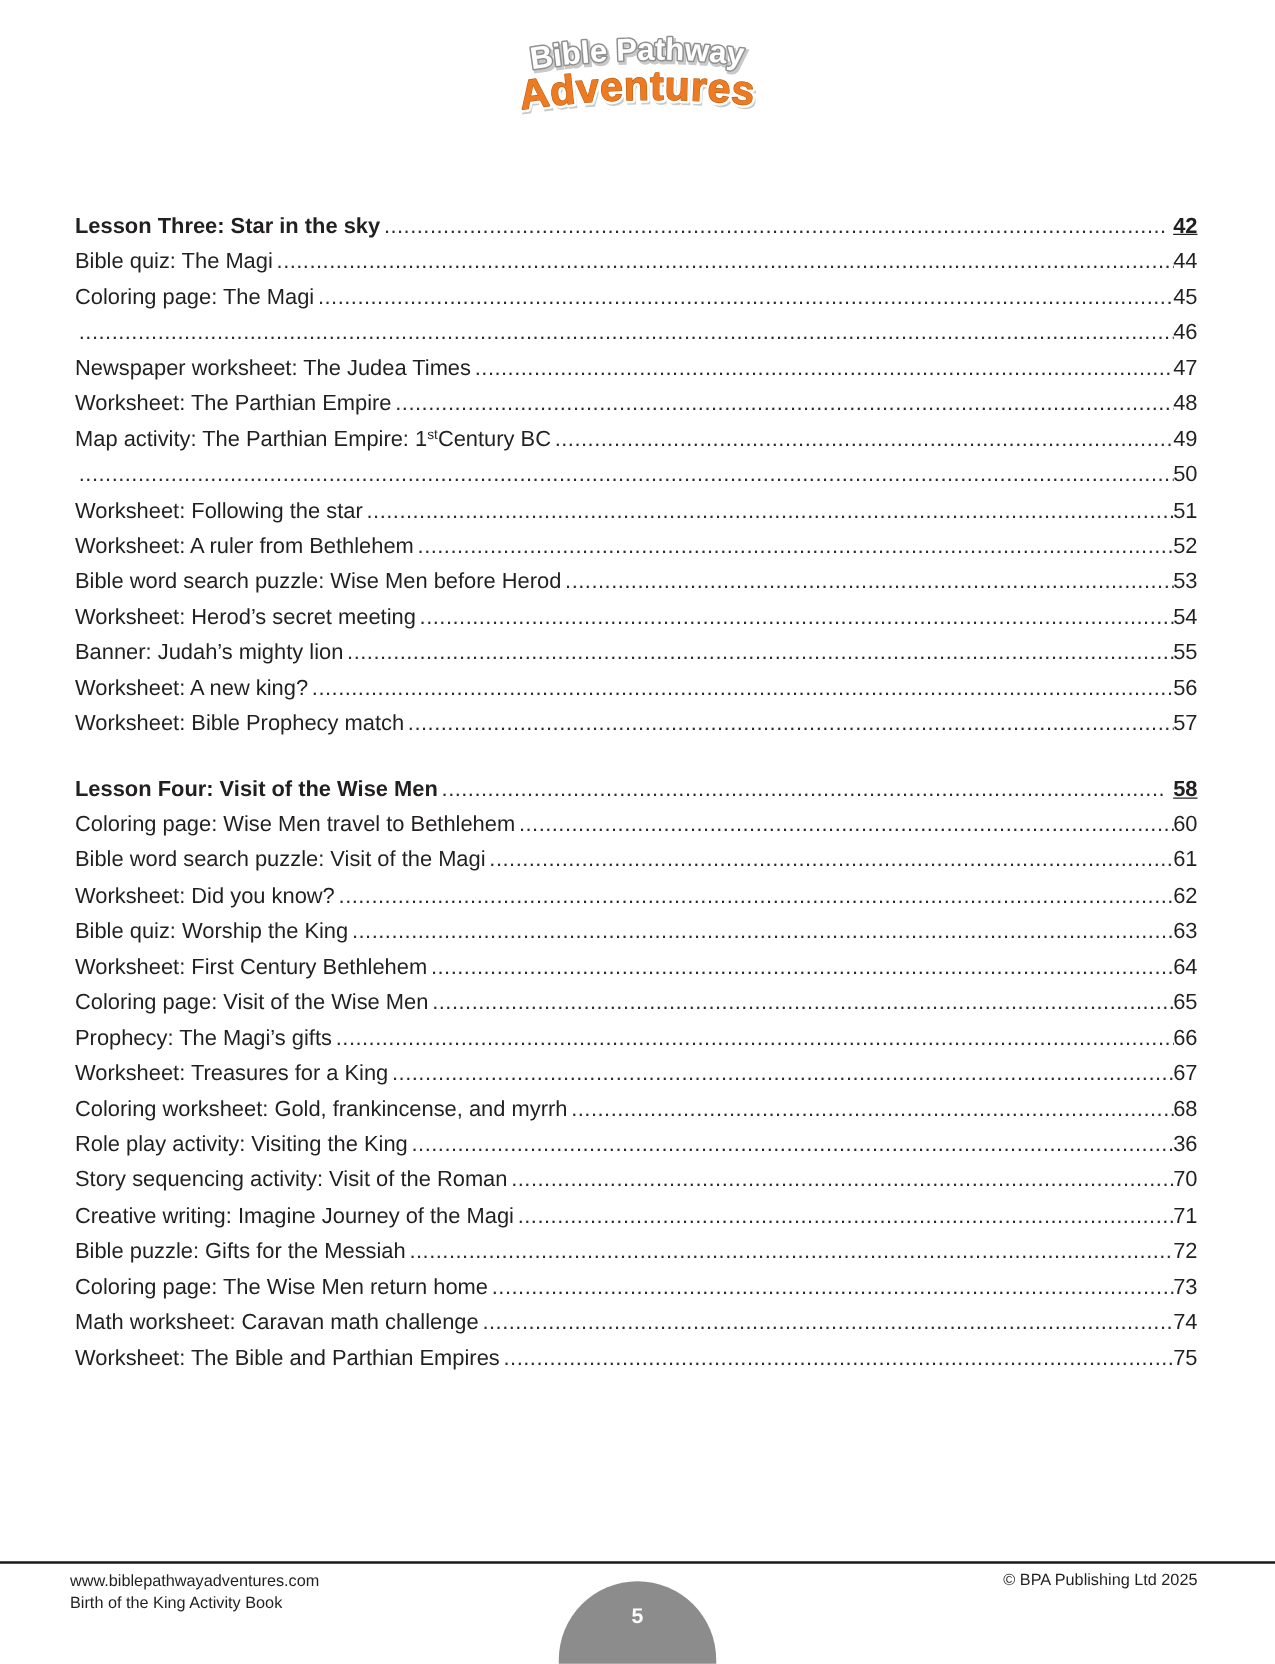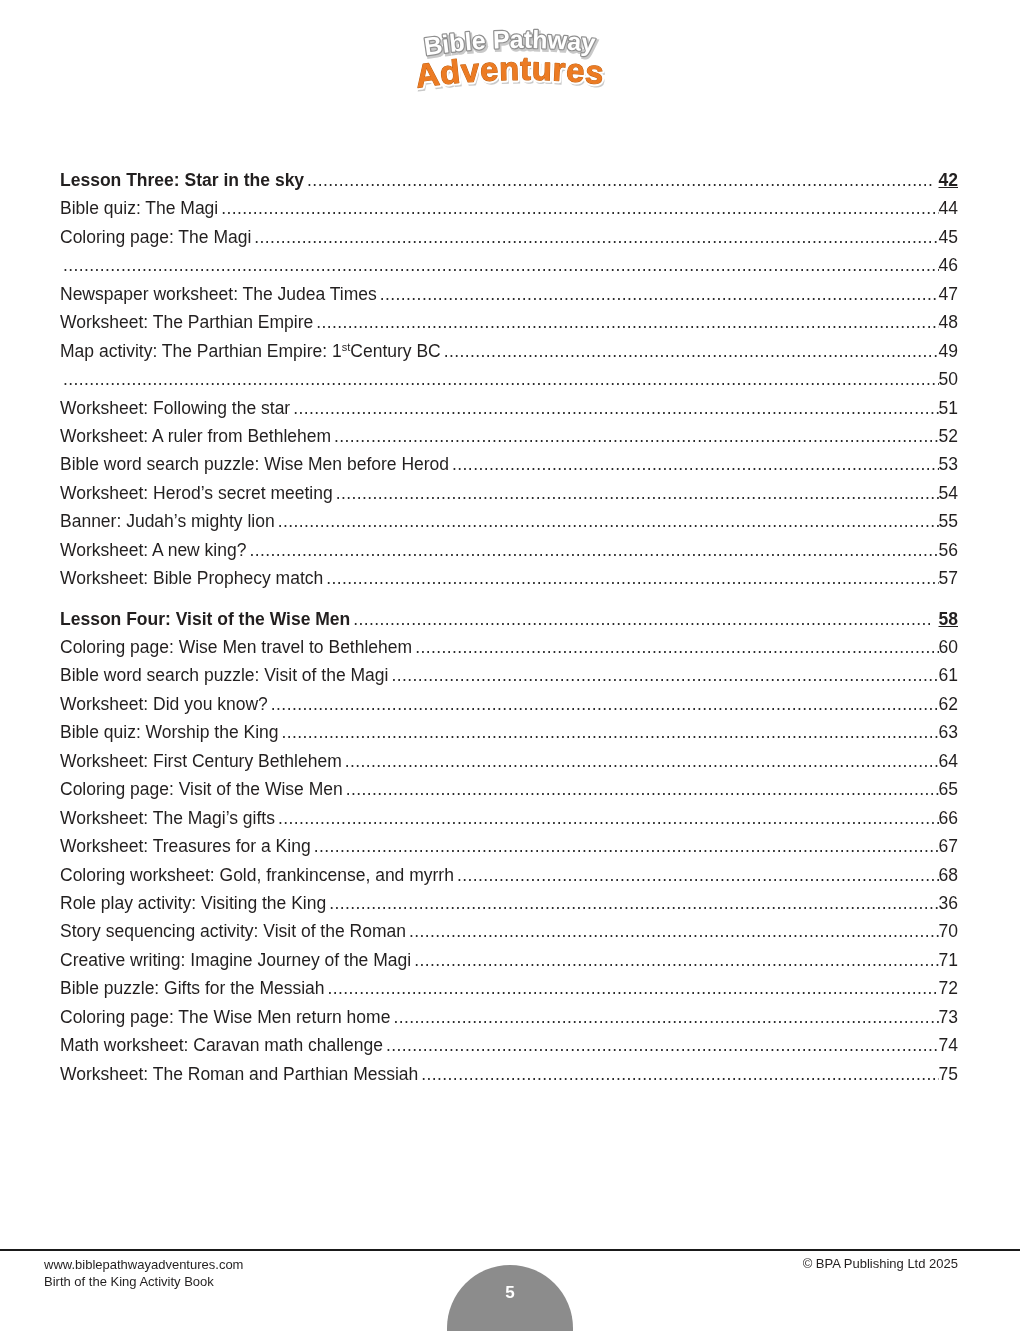--- a/index.html
+++ b/index.html
@@ -25,39 +25,39 @@
   .logo text{font-family:"Liberation Sans",sans-serif;font-weight:bold;}
   .logo .l1{font-size:25px;}
   .logo .l2{font-size:33px;letter-spacing:0.5px;}
   .logo .shadow1{fill:none;stroke:var(--shadow-gray);stroke-width:3;}
   .logo .main1{fill:#ffffff;stroke:var(--logo-outline-gray);stroke-width:2.4px;paint-order:stroke;stroke-linejoin:round;}
   .logo .shadow2{fill:var(--shadow-gray);stroke:var(--shadow-gray);stroke-width:2.5;}
   .logo .white2{fill:none;stroke:#ffffff;stroke-width:5;stroke-linejoin:round;}
   .logo .main2{fill:var(--brand-orange);stroke:var(--brand-orange-outline);stroke-width:1;paint-order:stroke;stroke-linejoin:round;}
   
   .toc{position:absolute;top:166px;left:60px;right:62px;}
-  .toc-section + .toc-section{margin-top:12px;}
+  .toc-section + .toc-section{margin-top:24px;}
   .row{
     display:flex;align-items:baseline;
     height:28.45px;line-height:28.45px;font-size:17.5px;
     white-space:nowrap;
   }
   .row .label{flex:0 0 auto;}
   .row sup{flex:0 0 auto;font-size:11px;position:relative;top:-6px;line-height:0;}
   .row .leader{
     flex:1 1 auto;min-width:0;overflow:hidden;
     margin-left:3px;color:#2a2a2a;font-weight:normal;
     letter-spacing:0.4px;
   }
   .row .page{flex:0 0 auto;}
   .row.header{font-weight:bold;}
   .row.header .page{margin-left:6px;text-decoration:underline;}
   
   .footer-rule{position:absolute;top:1249px;left:0;right:0;height:2px;background:var(--rule-color);}
-  .footer-left{position:absolute;top:1256px;left:44px;font-size:13px;line-height:17px;}
+  .footer-left{position:absolute;top:1256px;left:56px;font-size:13px;line-height:17px;}
   .footer-right{position:absolute;top:1256px;right:62px;font-size:13px;text-align:right;}
   .dome{
     position:absolute;bottom:0;left:50%;transform:translateX(-50%);
     width:126px;height:66px;background:var(--dome-gray);
     border-radius:63px 63px 0 0;text-align:center;
   }
   .dome .num{
     display:inline-block;margin-top:18px;color:#ffffff;
     font-size:17px;font-weight:bold;
   }
@@ -191,21 +191,21 @@
         <span class="label">Worksheet: First Century Bethlehem</span>
         <span class="leader">................................................................................................................................................................................................................................................................................................................................................................................................................</span>
         <span class="page">64</span>
       </div>
       <div class="row entry">
         <span class="label">Coloring page: Visit of the Wise Men</span>
         <span class="leader">................................................................................................................................................................................................................................................................................................................................................................................................................</span>
         <span class="page">65</span>
       </div>
       <div class="row entry">
-        <span class="label">Worksheet: The Magi’s gifts</span>
+        <span class="label">Prophecy: The Magi’s gifts</span>
         <span class="leader">................................................................................................................................................................................................................................................................................................................................................................................................................</span>
         <span class="page">66</span>
       </div>
       <div class="row entry">
         <span class="label">Worksheet: Treasures for a King</span>
         <span class="leader">................................................................................................................................................................................................................................................................................................................................................................................................................</span>
         <span class="page">67</span>
       </div>
       <div class="row entry">
         <span class="label">Coloring worksheet: Gold, frankincense, and myrrh</span>
@@ -236,21 +236,21 @@
         <span class="label">Coloring page:  The Wise Men return home</span>
         <span class="leader">................................................................................................................................................................................................................................................................................................................................................................................................................</span>
         <span class="page">73</span>
       </div>
       <div class="row entry">
         <span class="label">Math worksheet: Caravan math challenge</span>
         <span class="leader">................................................................................................................................................................................................................................................................................................................................................................................................................</span>
         <span class="page">74</span>
       </div>
       <div class="row entry">
-        <span class="label">Worksheet: The Roman and Parthian Messiah</span>
+        <span class="label">Worksheet: The Bible and Parthian Empires</span>
         <span class="leader">................................................................................................................................................................................................................................................................................................................................................................................................................</span>
         <span class="page">75</span>
       </div>
     </section>
   </main>
 
 <div class="footer-rule"></div>
 
 <div class="footer-left">
   <div>www.biblepathwayadventures.com</div>

